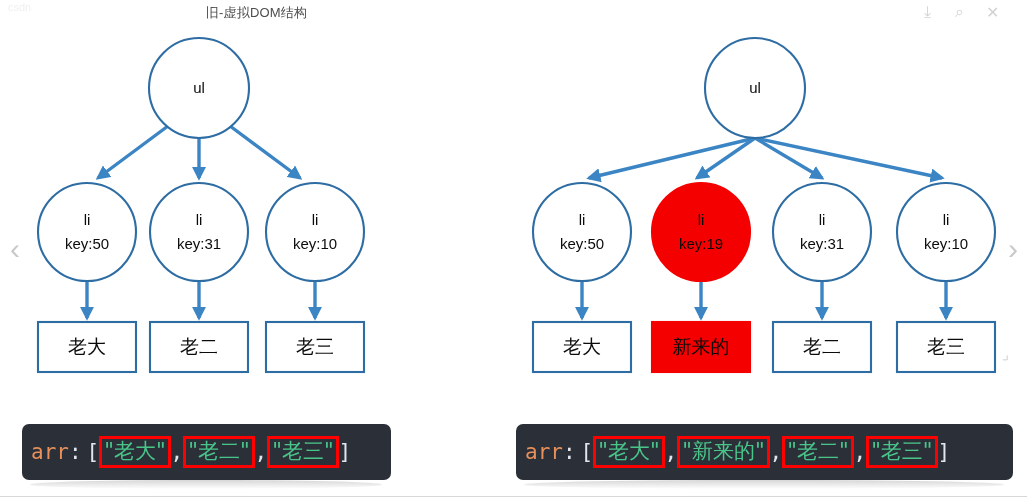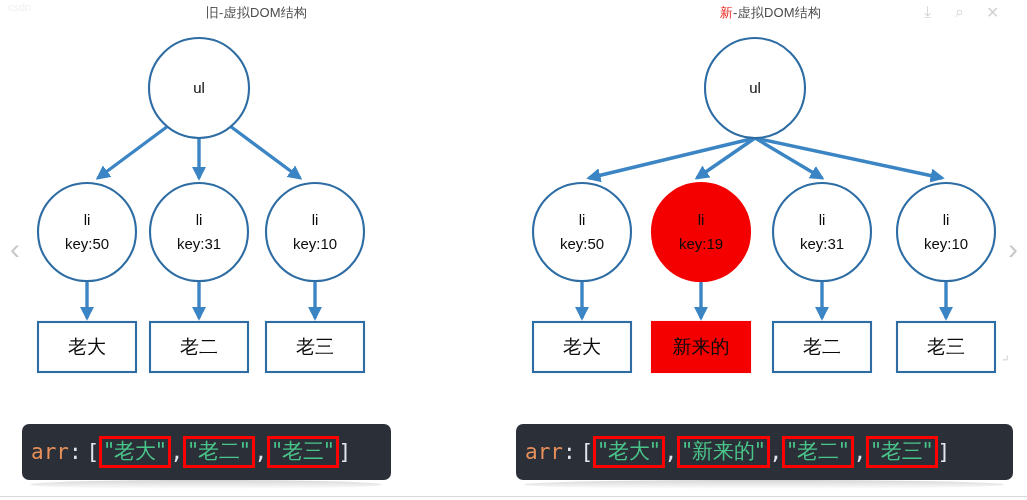--- a/index.html
+++ b/index.html
@@ -247,23 +247,20 @@
         <text class="node-label cjk" x="199" y="348">老二</text>
       </g>
       <g>
         <rect class="node-rect" x="266" y="322" width="98" height="50"></rect>
         <text class="node-label cjk" x="315" y="348">老三</text>
       </g>
     </svg>
   </div>
 
   <div class="panel panel-right">
-    <div class="panel-title">
-      <span class="hl">新</span><span>-虚拟DOM结构</span>
-    </div>
 
     <svg class="tree" viewBox="0 0 513 400">
       <defs>
         <marker id="arrR" viewBox="0 0 10 10" refX="8" refY="5" markerWidth="4.2" markerHeight="4.2" orient="auto-start-reverse">
           <path d="M 0 0 L 10 5 L 0 10 z" fill="#3b85c4"></path>
         </marker>
       </defs>
 
       <g>
         <line class="edge" x1="241" y1="138" x2="75" y2="178" marker-end="url(#arrR)"></line>

